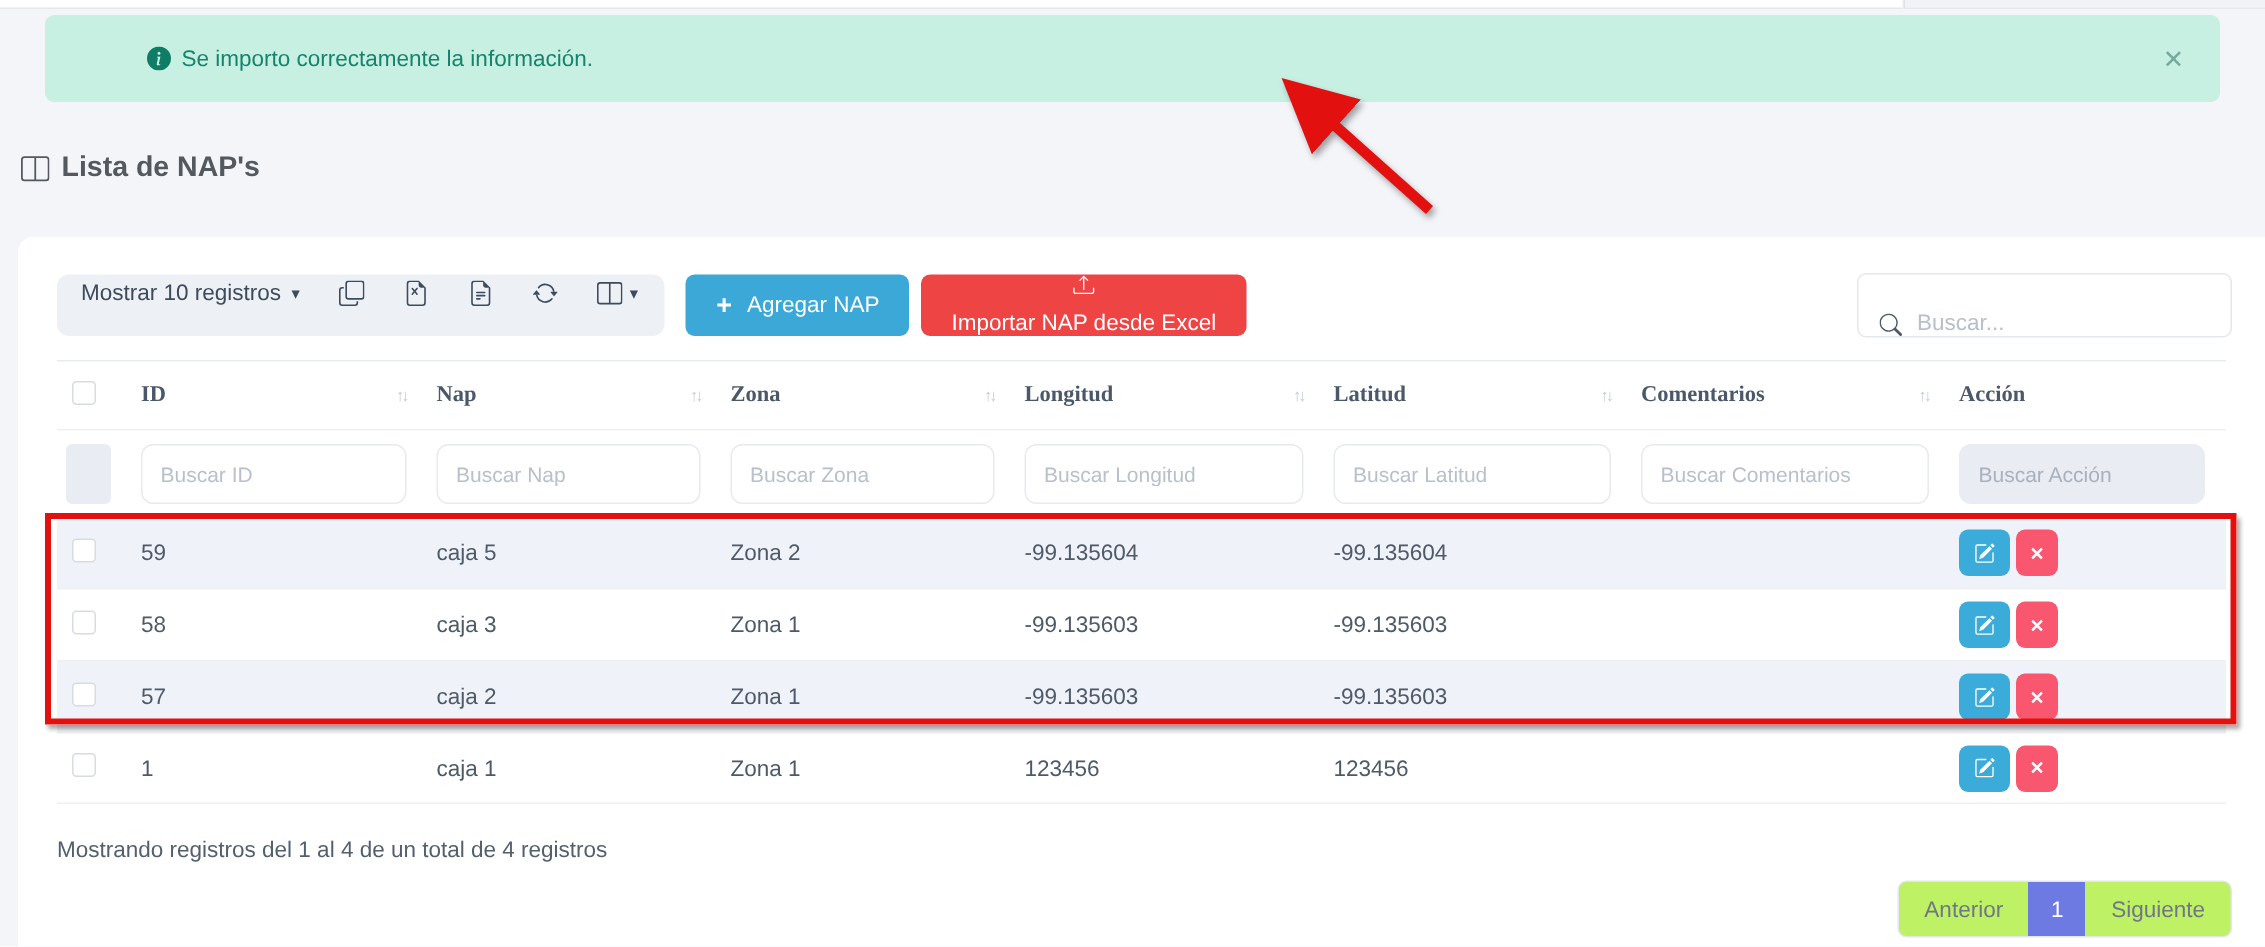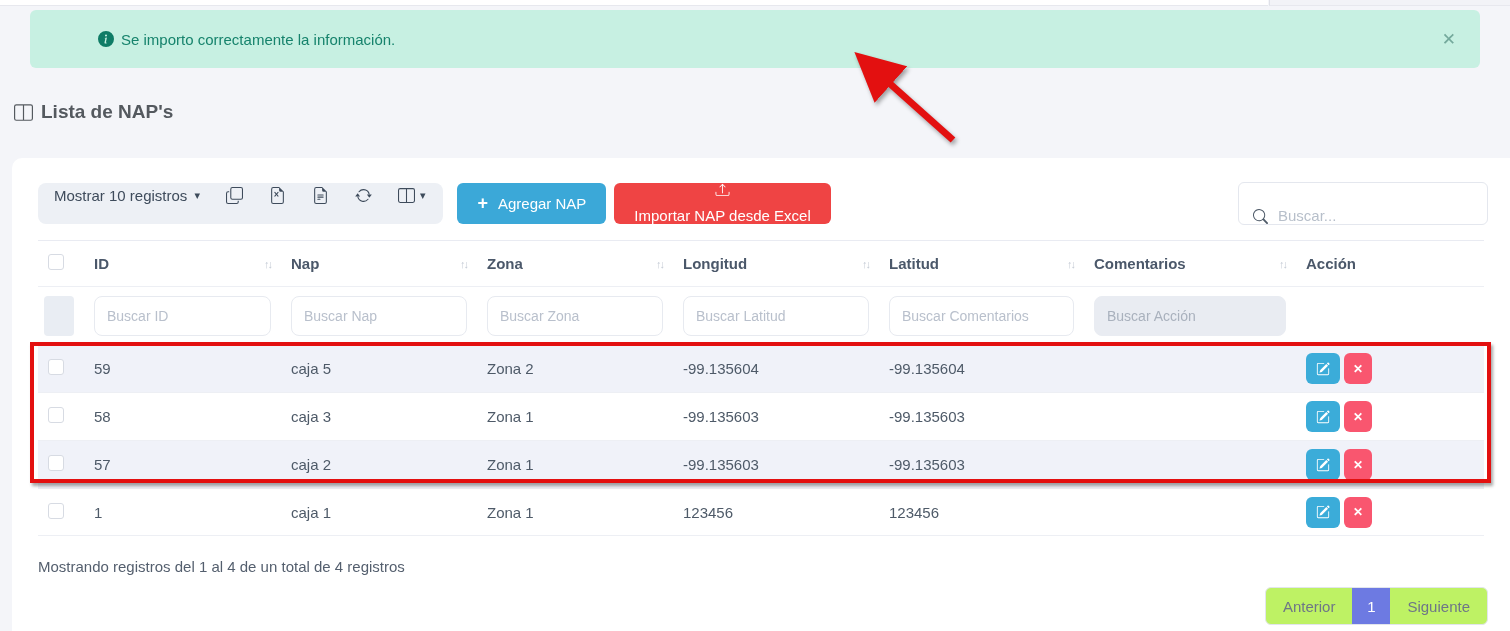--- a/index.html
+++ b/index.html
@@ -62,21 +62,21 @@
   .searchbox input::placeholder { color:#b7bfca; }
 
   
   .dtable { position:absolute; left:26px; top:82px; width:1446px; }
   .grid-row { display:grid;
     grid-template-columns:50px 197px 196px 196px 206px 205px 212px 1fr;
     align-items:center; }
   .thead { height:46px; border-top:1px solid #e9ebf2; font-weight:bold;
     font-size:15px; color:#4b586a; }
   .th { display:flex; align-items:center; justify-content:space-between;
-    padding:0 14px 0 6px; cursor:pointer; }
+    padding:0 14px 0 6px; cursor:pointer;font-family:Liberation Serif, serif; }
   .sort { color:#c4cbd5; font-size:11px; letter-spacing:-2px; font-weight:normal; }
   .filters { height:58px; border-top:1px solid #edeff4; }
   .filter-cell { padding:0 14px 0 6px; }
   .cb-filter-box { width:30px; height:40px; background:#e9edf3; border-radius:4px; }
   .filter-input { width:100%; height:40px; border:1px solid #e7eaf0; border-radius:8px;
     font-size:14px; font-family:inherit; color:#4e5a68; padding:0 12px; outline:none; }
   .filter-input::placeholder { color:#b9c0cc; }
   .filter-input:disabled { background:#e9ecf2; border-color:#e9ecf2; }
   .filter-input:disabled::placeholder { color:#a9b1bd; }
   .trow { height:48px; font-size:15px; color:#4e5a68; border-top:1px solid #edeff4; }
@@ -224,20 +224,21 @@
       </div>
     </div>
 
     <div class="grid-row filters">
       <div class="filter-cell">
           <div class="cb-filter-box"></div>
         </div>
       <div class="filter-cell"><input class="filter-input" placeholder="Buscar ID" style=""></div>
       <div class="filter-cell"><input class="filter-input" placeholder="Buscar Nap" style=""></div>
       <div class="filter-cell"><input class="filter-input" placeholder="Buscar Zona" style=""></div>
+      <div class="filter-cell"><input class="filter-input" placeholder="Buscar Longitud" style=""></div>
       <div class="filter-cell"><input class="filter-input" placeholder="Buscar Latitud" style=""></div>
       <div class="filter-cell"><input class="filter-input" placeholder="Buscar Comentarios" style=""></div>
       <div class="filter-cell"><input class="filter-input" disabled="" placeholder="Buscar Acción" style=""></div>
     </div>
 
     <div class="grid-row trow">
       <div class="cb-cell"><input type="checkbox" style=""></div>
       <div class="cell">59</div>
       <div class="cell">caja 5</div>
       <div class="cell">Zona 2</div>

